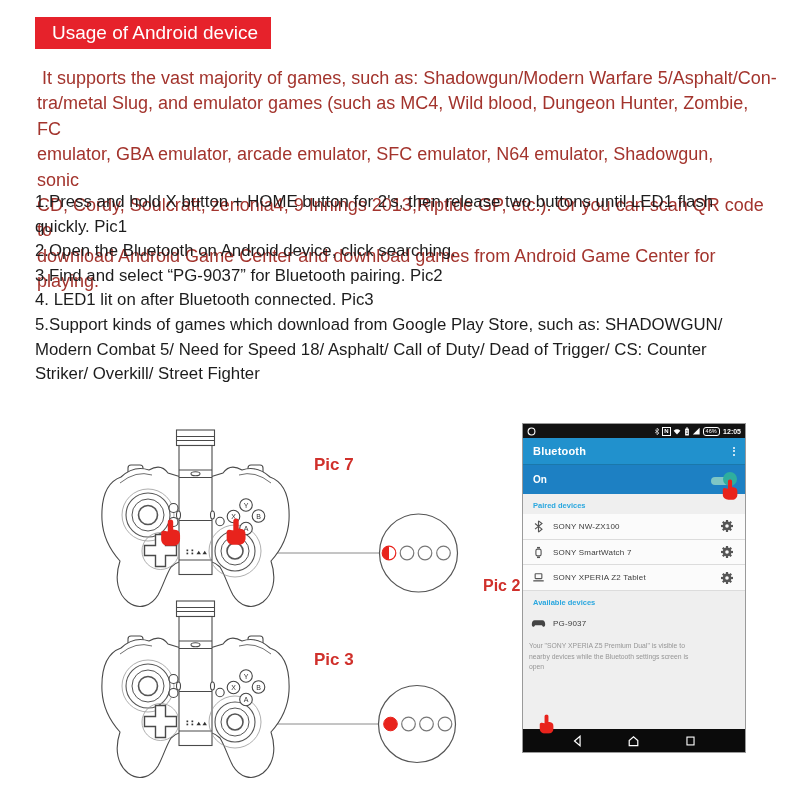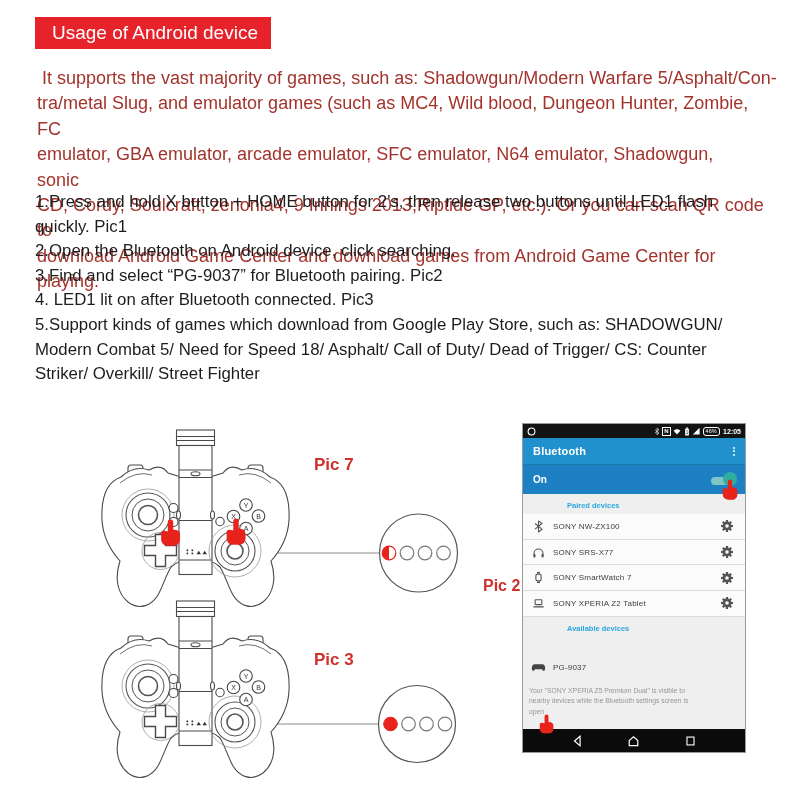--- a/index.html
+++ b/index.html
@@ -33,28 +33,28 @@
   .menu-dots i{width:2px;height:2px;border-radius:50%;background:#fff;}
   .p-onrow{height:29px;background:#1d80c3;display:flex;align-items:center;flex:none;
            padding:0 10px;position:relative;text-align:center;}
   .p-on{color:#fff;font-size:10px;font-weight:bold;}
   .tgl-track{position:absolute;right:14px;top:12px;width:20px;height:8px;border-radius:4px;
              background:#8fd2c6;opacity:0.85;}
   .tgl-knob{position:absolute;right:8px;top:7px;width:14px;height:14px;border-radius:50%;
             background:#2fae9e;}
   .hand-toggle{position:absolute;right:7px;top:14px;width:16px;height:21px;color:#e8231c;z-index:6;}
   .p-body{flex:1;position:relative;background:#efefef;}
-  .sec-label{color:#2aa7df;font-size:7.5px;font-weight:bold;padding:7px 0 4px 10px;margin-left:34px;}
+  .sec-label{color:#2aa7df;font-size:7.5px;font-weight:bold;padding:7px 0 4px 10px;}
   .dev-row{height:25.7px;background:#fbfbfb;border-bottom:1px solid #dcdcdc;display:flex;
            align-items:center;box-sizing:border-box;}
   .dev-row:first-of-type{border-top:1px solid #dcdcdc;}
   .dev-ic{width:30px;display:flex;justify-content:center;color:#555;}
   .dev-name{font-size:8px;color:#3c3c3c;letter-spacing:0.2px;}
   .dev-gear{margin-left:auto;margin-right:11px;width:14px;height:14px;}
-  .avail-row{height:24px;display:flex;align-items:center;margin-top:19px;}
+  .avail-row{height:24px;display:flex;align-items:center;}
   .avail-ic{width:30px;display:flex;justify-content:center;color:#444;}
   .hand-pg{position:absolute;left:16px;top:220px;width:15px;height:20px;color:#e8231c;z-index:6;}
   .p-foot{font-size:6.8px;color:#969696;line-height:1.55;padding:6px 10px 0 6px;width:172px;}
   .p-nav{height:23px;background:#0b0b0b;display:flex;align-items:center;flex:none;
          justify-content:space-around;padding:0 26px;}
   .nav-btn{width:14px;height:14px;display:flex;align-items:center;justify-content:center;}
 </style>
 </head>
 <body>
 
@@ -270,31 +270,20 @@
           </svg>
         </span>
       <span class="dev-name">SONY NW-ZX100</span>
       <svg class="dev-gear" viewBox="0 0 14 14">
           <use href="#gear"></use>
         </svg>
     </div>
     <div class="dev-row">
       <span class="dev-ic">
           <svg width="13" height="13" viewBox="0 0 14 14">
-            <use href="#hp"></use>
-          </svg>
-        </span>
-      <span class="dev-name">SONY SRS-X77</span>
-      <svg class="dev-gear" viewBox="0 0 14 14">
-          <use href="#gear"></use>
-        </svg>
-    </div>
-    <div class="dev-row">
-      <span class="dev-ic">
-          <svg width="13" height="13" viewBox="0 0 14 14">
             <use href="#watch"></use>
           </svg>
         </span>
       <span class="dev-name">SONY SmartWatch 7</span>
       <svg class="dev-gear" viewBox="0 0 14 14">
           <use href="#gear"></use>
         </svg>
     </div>
     <div class="dev-row">
       <span class="dev-ic">

